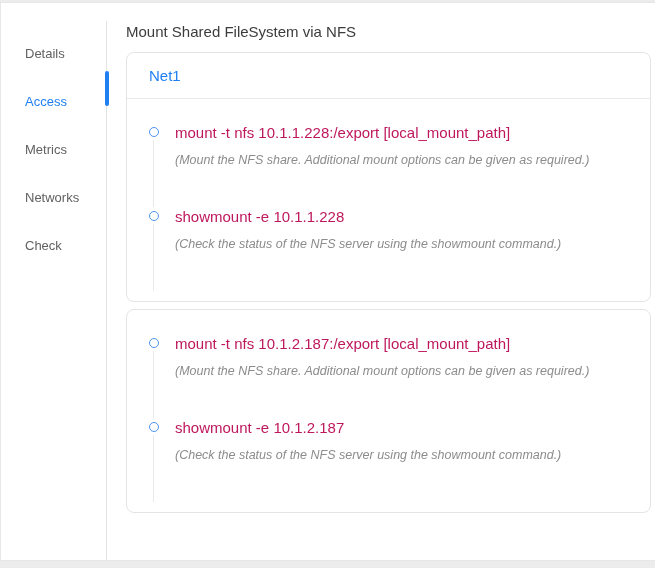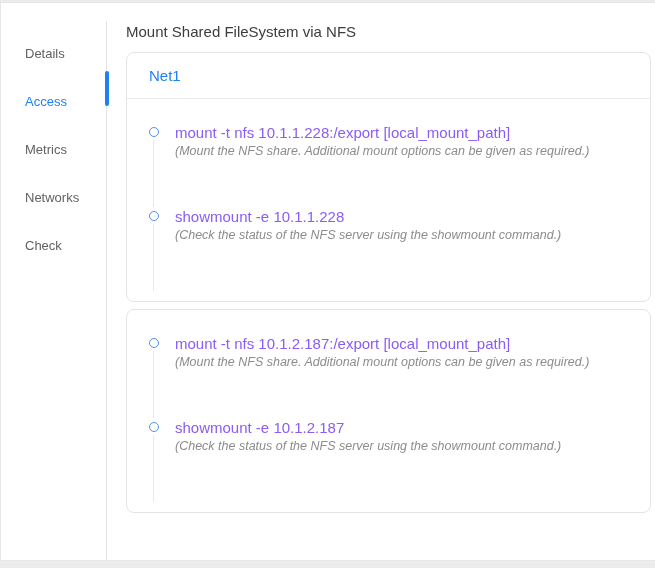--- a/index.html
+++ b/index.html
@@ -94,28 +94,29 @@
     z-index: 1;
   }
   .step-line {
     position: absolute;
     left: 4px; top: 17px; bottom: 0;
     width: 1px;
     background: #e9e9e9;
   }
   .step-command {
     font-size: 15px;
-    color: #8b5cf6;
+    color: #be185d;
     line-height: 20px;
   }
   .step-desc {
     font-size: 12.5px;
     font-style: italic;
     color: #8c8c8c;
     line-height: 17px;
+    margin-top: 9px;
   }
 </style>
 </head>
 <body>
 
 <div class="panel">
 
   <nav class="sidebar">
     <div class="sidebar-divider"></div>
 

